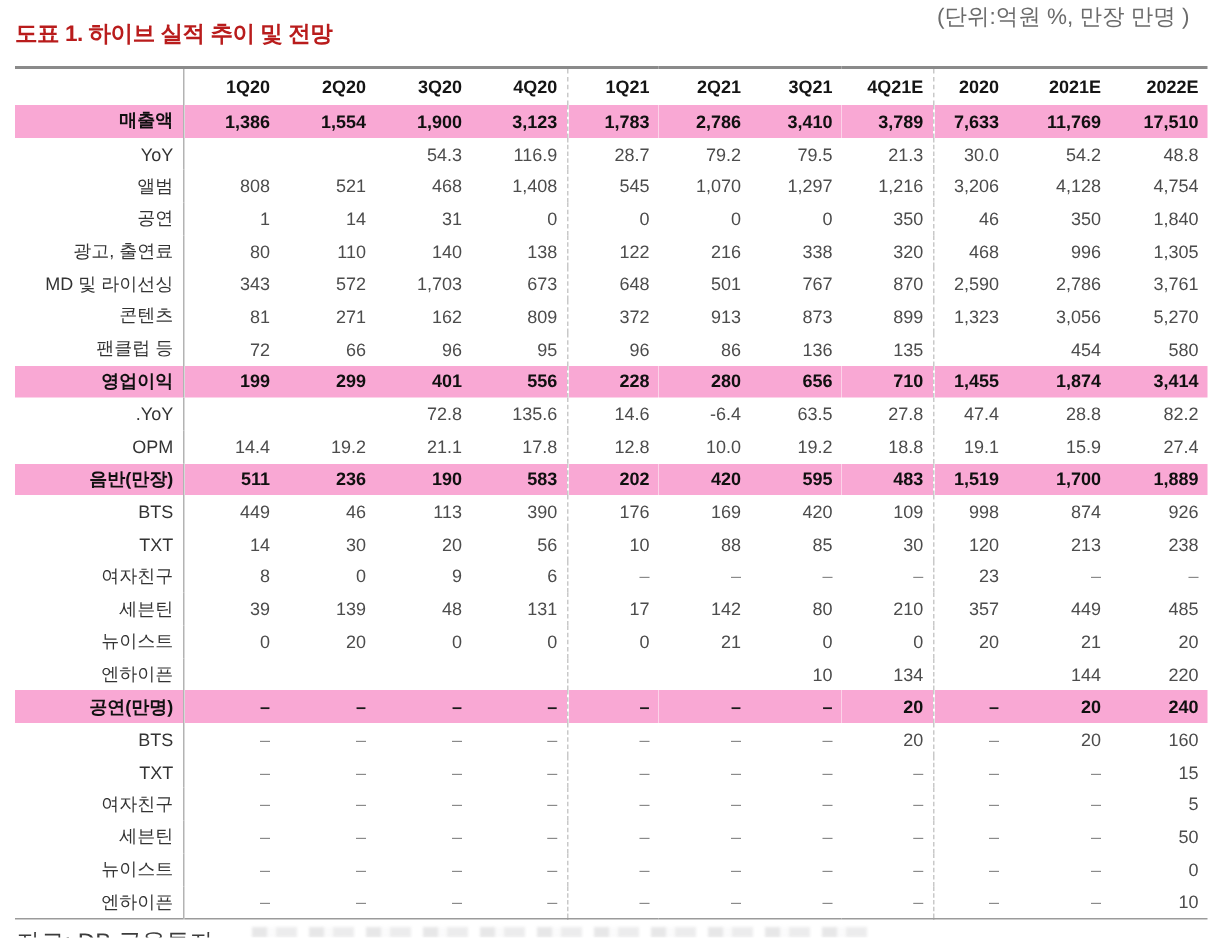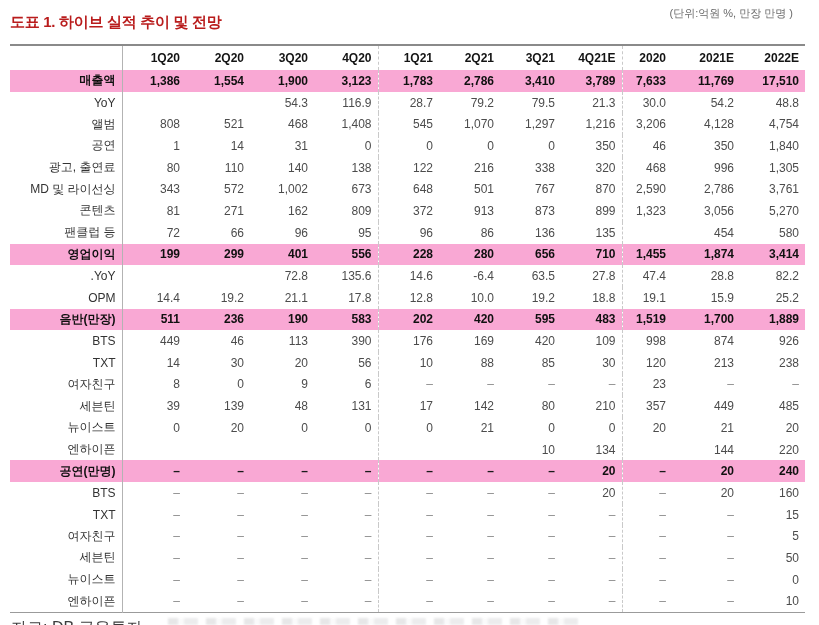--- a/index.html
+++ b/index.html
@@ -9,21 +9,21 @@
     font-family: "Liberation Sans", "DejaVu Sans", sans-serif;
     color: #222; position: relative; overflow: hidden;
   }
   .page { padding: 6px 12px 0 10px; position: relative; }
 
   .fig-header {
     width: 783px; display: flex; justify-content: space-between;
     align-items: flex-end; height: 26px; margin-bottom: 1px;
   }
   .fig-title { font-size: 15px; font-weight: bold; color: #b91c1c; letter-spacing: -0.3px; }
-  .fig-unit  { font-size: 11px; color: #6b6b6b; padding-bottom: 11px; }
+  .fig-unit  { font-size: 15px; color: #6b6b6b; padding-bottom: 11px; }
 
   table.report {
     width: 785px; table-layout: fixed; border-collapse: collapse;
     border-top: 2px solid #8a8a8a; border-bottom: 1px solid #9b9b9b;
     margin-top: 12px;
   }
   table.report th, table.report td {
     font-size: 12px; text-align: right; padding: 0 6px 0 0;
     white-space: nowrap; overflow: hidden; vertical-align: middle;
   }
@@ -161,21 +161,21 @@
           <td>338</td>
           <td>320</td>
           <td class="grp">468</td>
           <td>996</td>
           <td>1,305</td>
         </tr>
         <tr class="item">
           <td class="lbl">MD 및 라이선싱</td>
           <td>343</td>
           <td>572</td>
-          <td>1,002</td>
+          <td>1,703</td>
           <td>673</td>
           <td class="grp">648</td>
           <td>501</td>
           <td>767</td>
           <td>870</td>
           <td class="grp">2,590</td>
           <td>2,786</td>
           <td>3,761</td>
         </tr>
         <tr class="item">
@@ -239,21 +239,21 @@
           <td>14.4</td>
           <td>19.2</td>
           <td>21.1</td>
           <td>17.8</td>
           <td class="grp">12.8</td>
           <td>10.0</td>
           <td>19.2</td>
           <td>18.8</td>
           <td class="grp">19.1</td>
           <td>15.9</td>
-          <td>25.2</td>
+          <td>27.4</td>
         </tr>
         <tr class="section">
           <td class="lbl">음반(만장)</td>
           <td>511</td>
           <td>236</td>
           <td>190</td>
           <td>583</td>
           <td class="grp">202</td>
           <td>420</td>
           <td>595</td>

